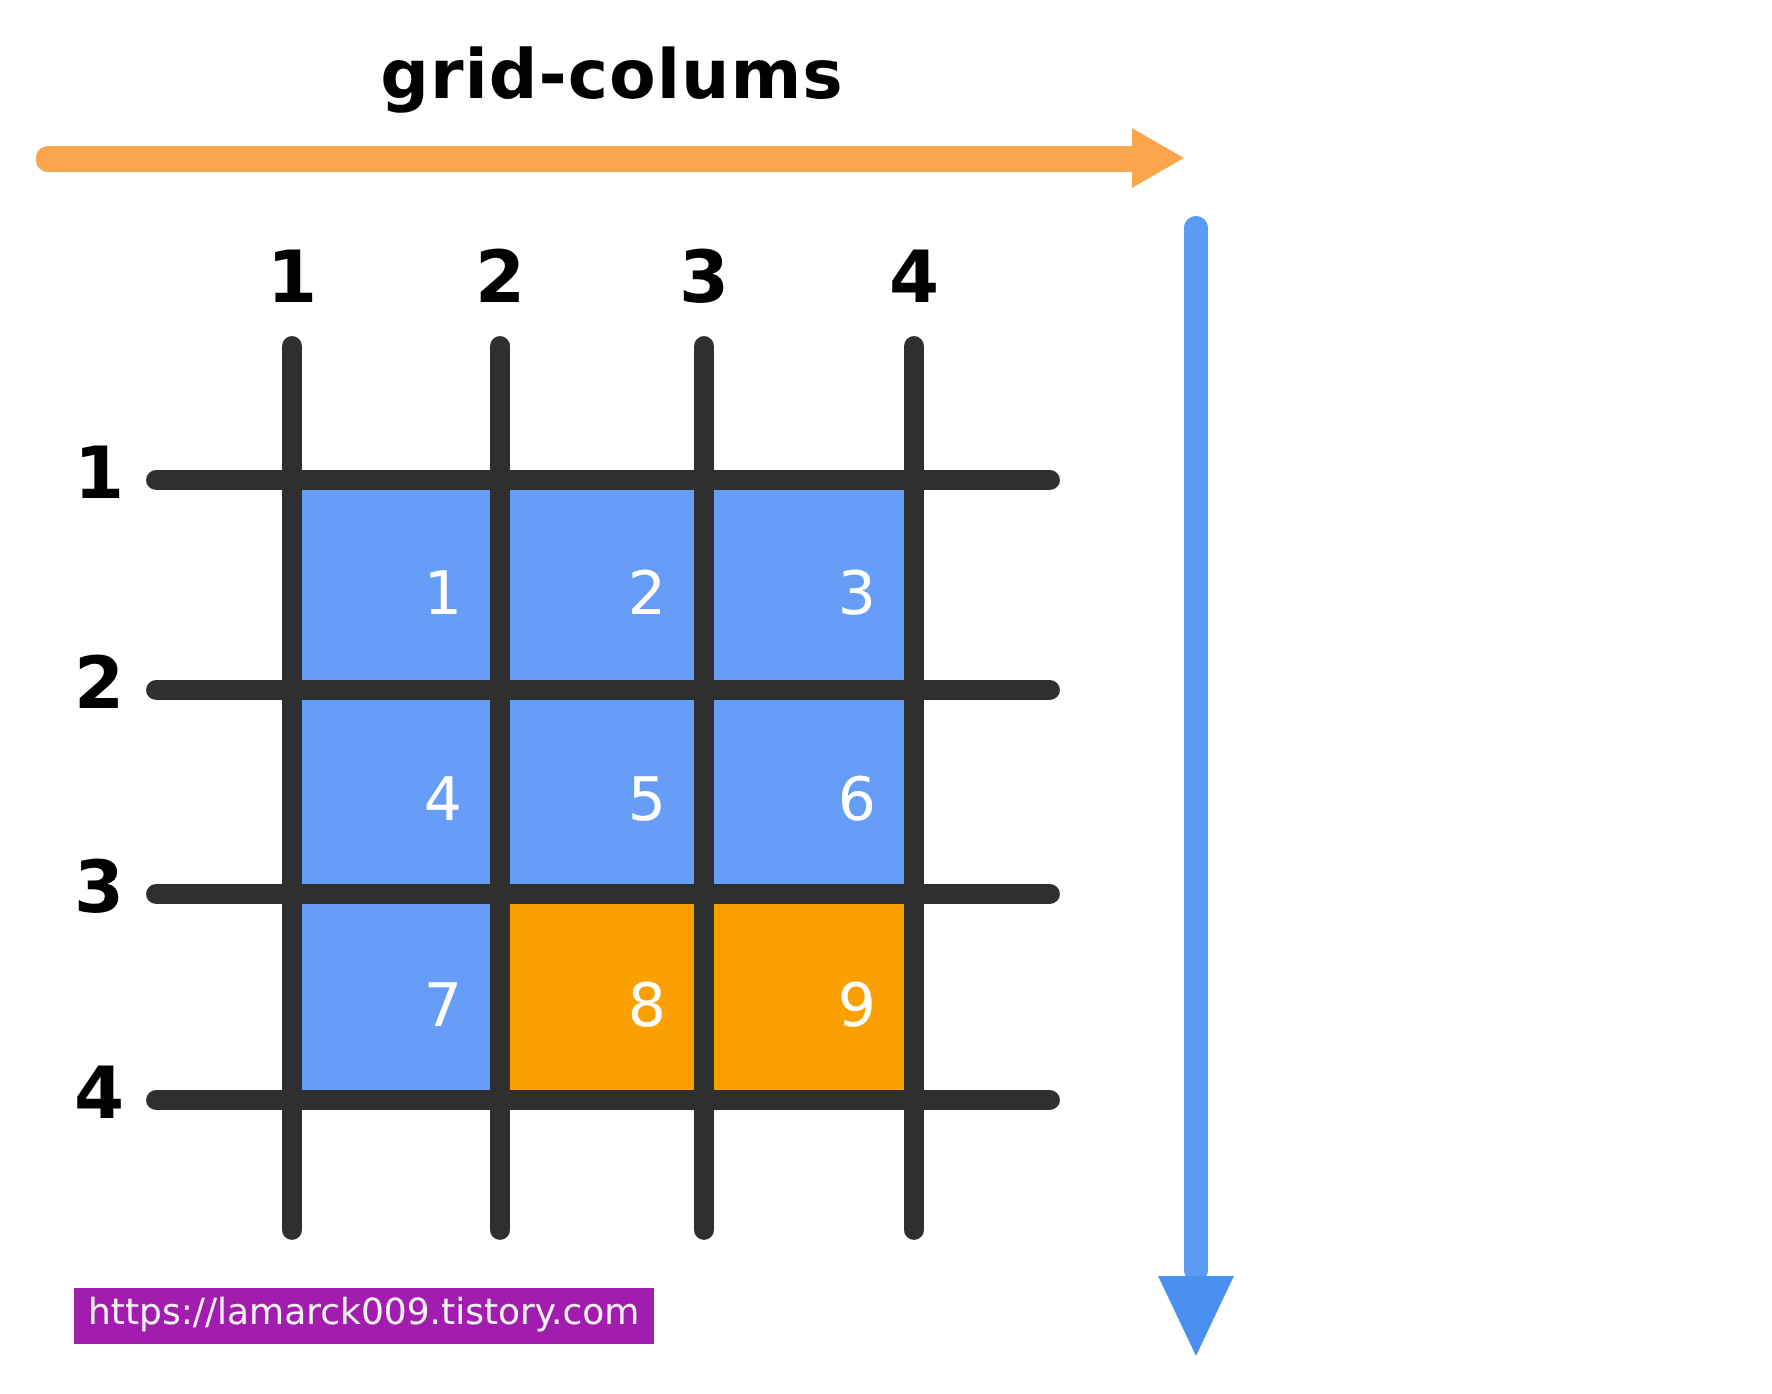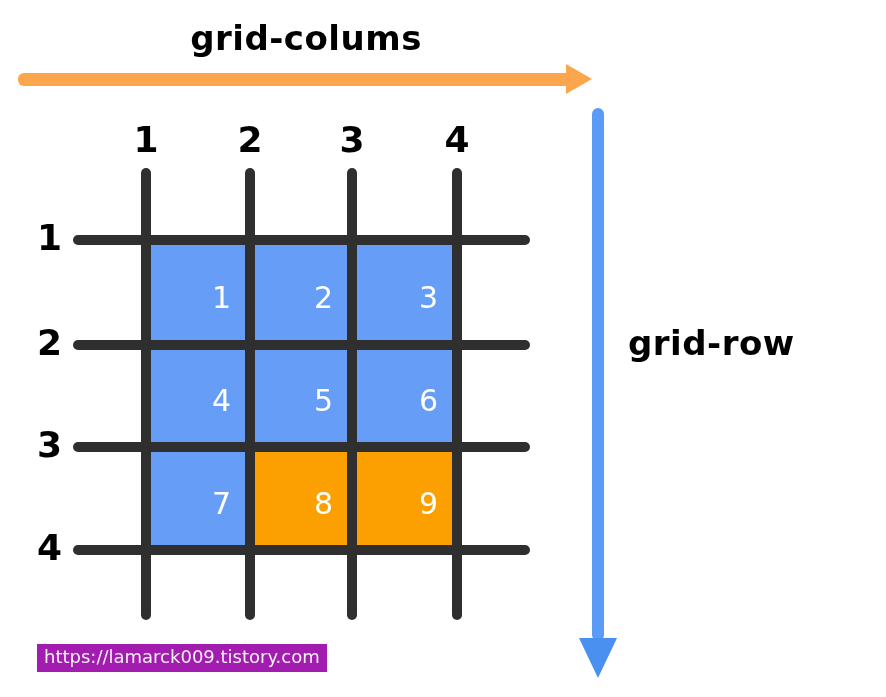--- a/index.html
+++ b/index.html
@@ -146,21 +146,20 @@
 <div id="stage">
 
   <div class="axis-title" id="title-columns">grid-colums</div>
 
   <div id="arrow-h"></div>
   <div id="arrow-h-head"></div>
 
   <div id="arrow-v"></div>
   <div id="arrow-v-head"></div>
 
-  <div class="axis-title" id="title-row">grid-row</div>
 
   <div id="cells">
       <div class="cell" style="left: 151px; top: 245px; width: 104px; height: 105px; background: rgb(102, 157, 246);">
         <span class="cell-num">1</span>
       </div>
       <div class="cell" style="left: 255px; top: 245px; width: 102px; height: 105px; background: rgb(102, 157, 246);">
         <span class="cell-num">2</span>
       </div>
       <div class="cell" style="left: 357px; top: 245px; width: 105px; height: 105px; background: rgb(102, 157, 246);">
         <span class="cell-num">3</span>

